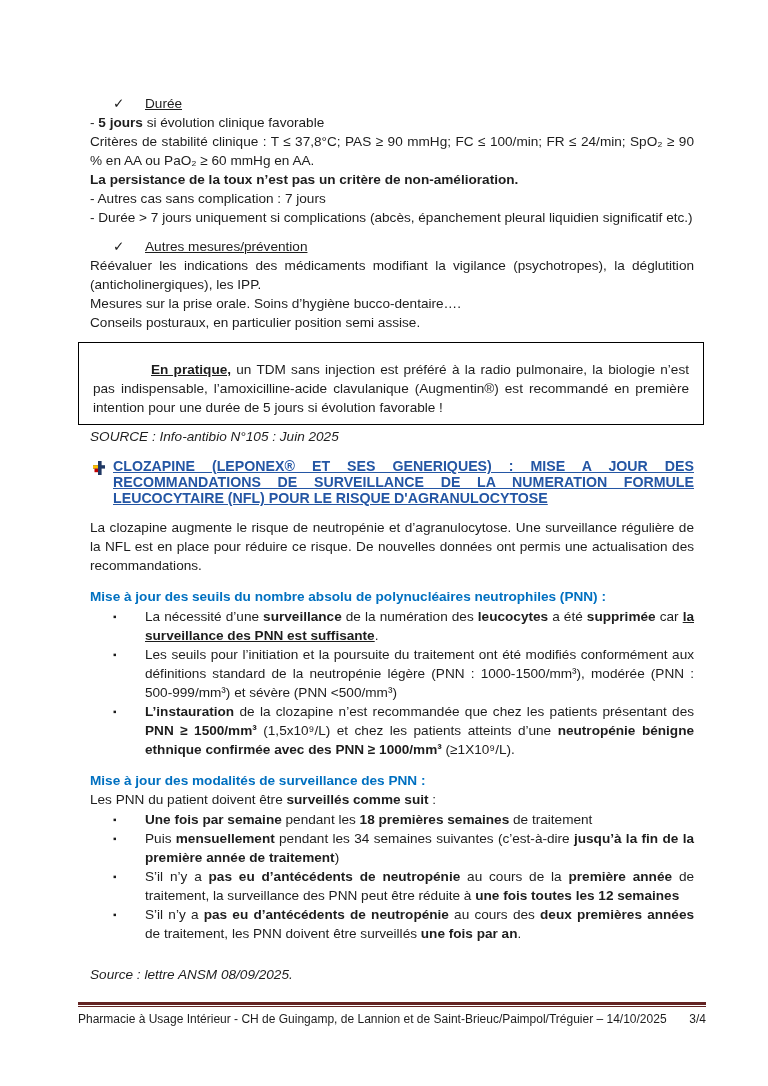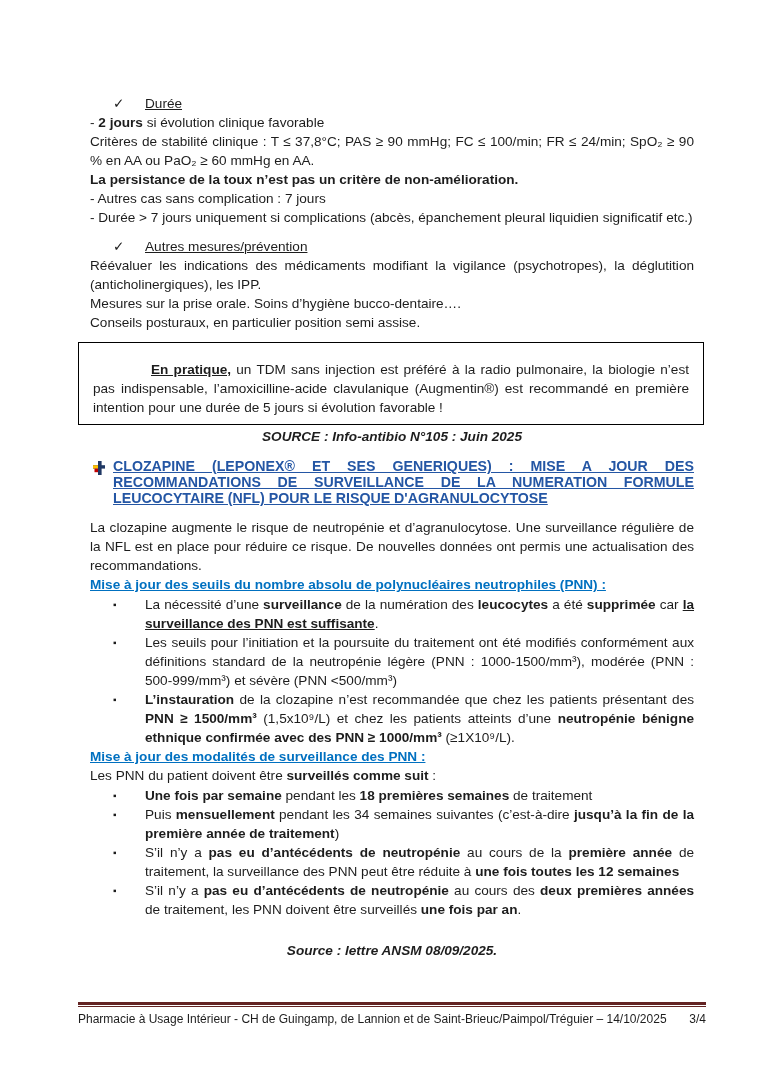--- a/index.html
+++ b/index.html
@@ -34,40 +34,41 @@
   .check-title{text-decoration:underline;}
   .gap-s{height:10px;}
   .gap-m{height:12px;}
   .encadre{
     border:1px solid #000;
     margin:10px -10px 2px -12px;
     padding:17px 14px 7px 14px;
   }
   .encadre p{text-indent:58px;}
   .src{
-    text-align:center;
-    font-weight:bold;font-style:italic;
+    text-align:left;
+    font-weight:normal;font-style:italic;
     margin-top:2px;
   }
   .main-heading{
     display:flex;align-items:flex-start;
     margin-top:12px;
     color:var(--heading-blue);
   }
   .main-heading .icon{flex:0 0 23px;padding-top:2px;}
   .main-heading .htext{
     flex:1;
     font-weight:bold;
     font-size:14.2px;line-height:16px;
     text-decoration:underline;
     text-align:justify;text-align-last:left;
   }
   .subhead{
     color:var(--subhead-blue);
-    font-weight:bold;text-decoration:underline;
+    font-weight:bold;
+    margin-top:12px;
   }
   ul.sq{
     list-style:none;
     margin:1px 0 0 0;
     padding:0 0 0 55px;
   }
   ul.sq li{
     position:relative;
     text-align:justify;text-align-last:left;
   }
@@ -88,21 +89,21 @@
     font-size:12px;margin-top:3px;
   }
 </style>
 </head>
 <body>
 
 <div class="page">
   <div class="content">
 
     <p class="check-row"><span class="check">✓</span><span class="check-title">Durée</span></p>
-    <p><span>- </span><span class="b">2 jours</span><span> si évolution clinique favorable</span></p>
+    <p><span>- </span><span class="b">5 jours</span><span> si évolution clinique favorable</span></p>
     <p class="just">Critères de stabilité clinique : T ≤ 37,8°C; PAS ≥ 90 mmHg; FC ≤ 100/min; FR ≤ 24/min; SpO₂ ≥ 90 % en AA ou PaO₂ ≥ 60 mmHg en AA.</p>
     <p class="b">La persistance de la toux n’est pas un critère de non-amélioration.</p>
     <p>- Autres cas sans complication : 7 jours</p>
     <p>- Durée &gt; 7 jours uniquement si complications (abcès, épanchement pleural liquidien significatif etc.)</p>
 
     <div class="gap-s"></div>
 
     <p class="check-row"><span class="check">✓</span><span class="check-title">Autres mesures/prévention</span></p>
     <p class="just">Réévaluer les indications des médicaments modifiant la vigilance (psychotropes), la déglutition (anticholinergiques), les IPP.</p>
     <p>Mesures sur la prise orale. Soins d’hygiène bucco-dentaire….</p>

